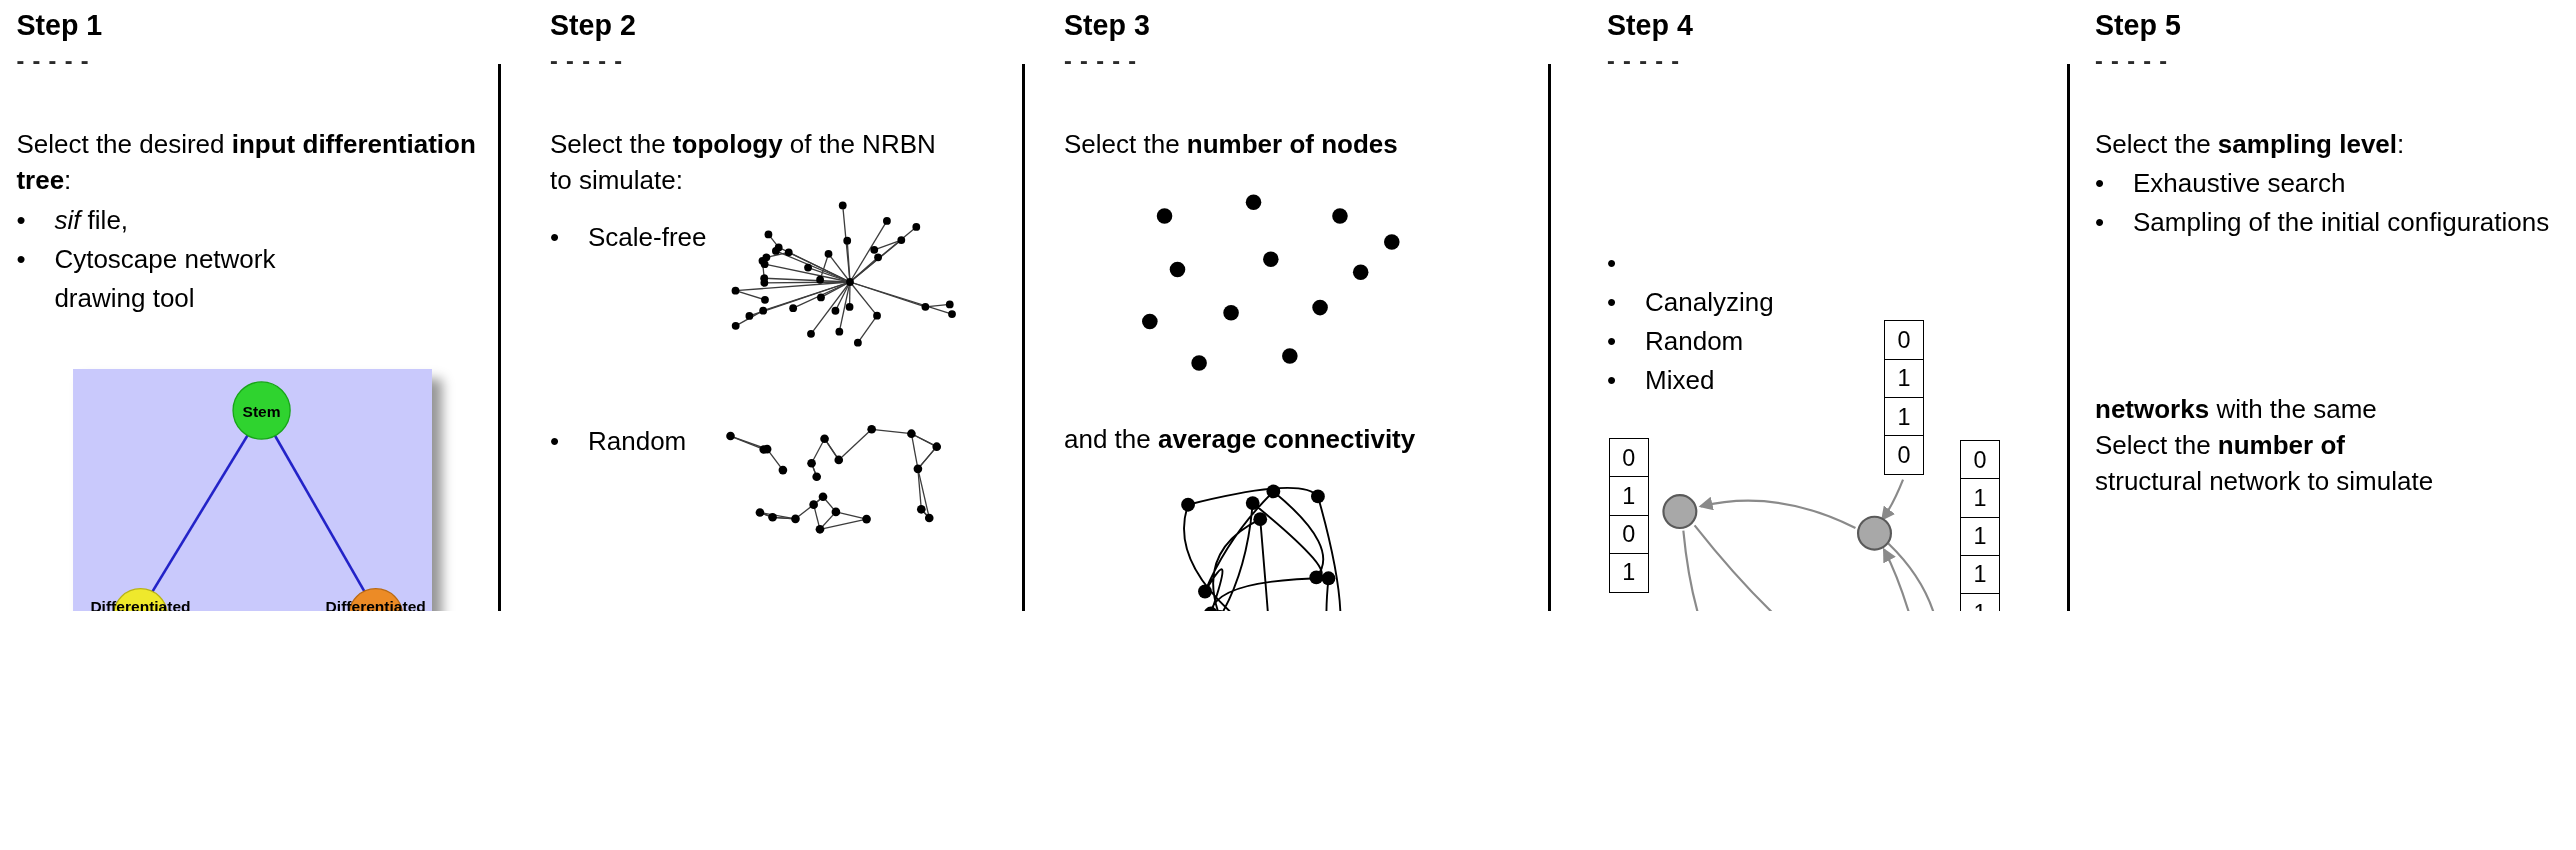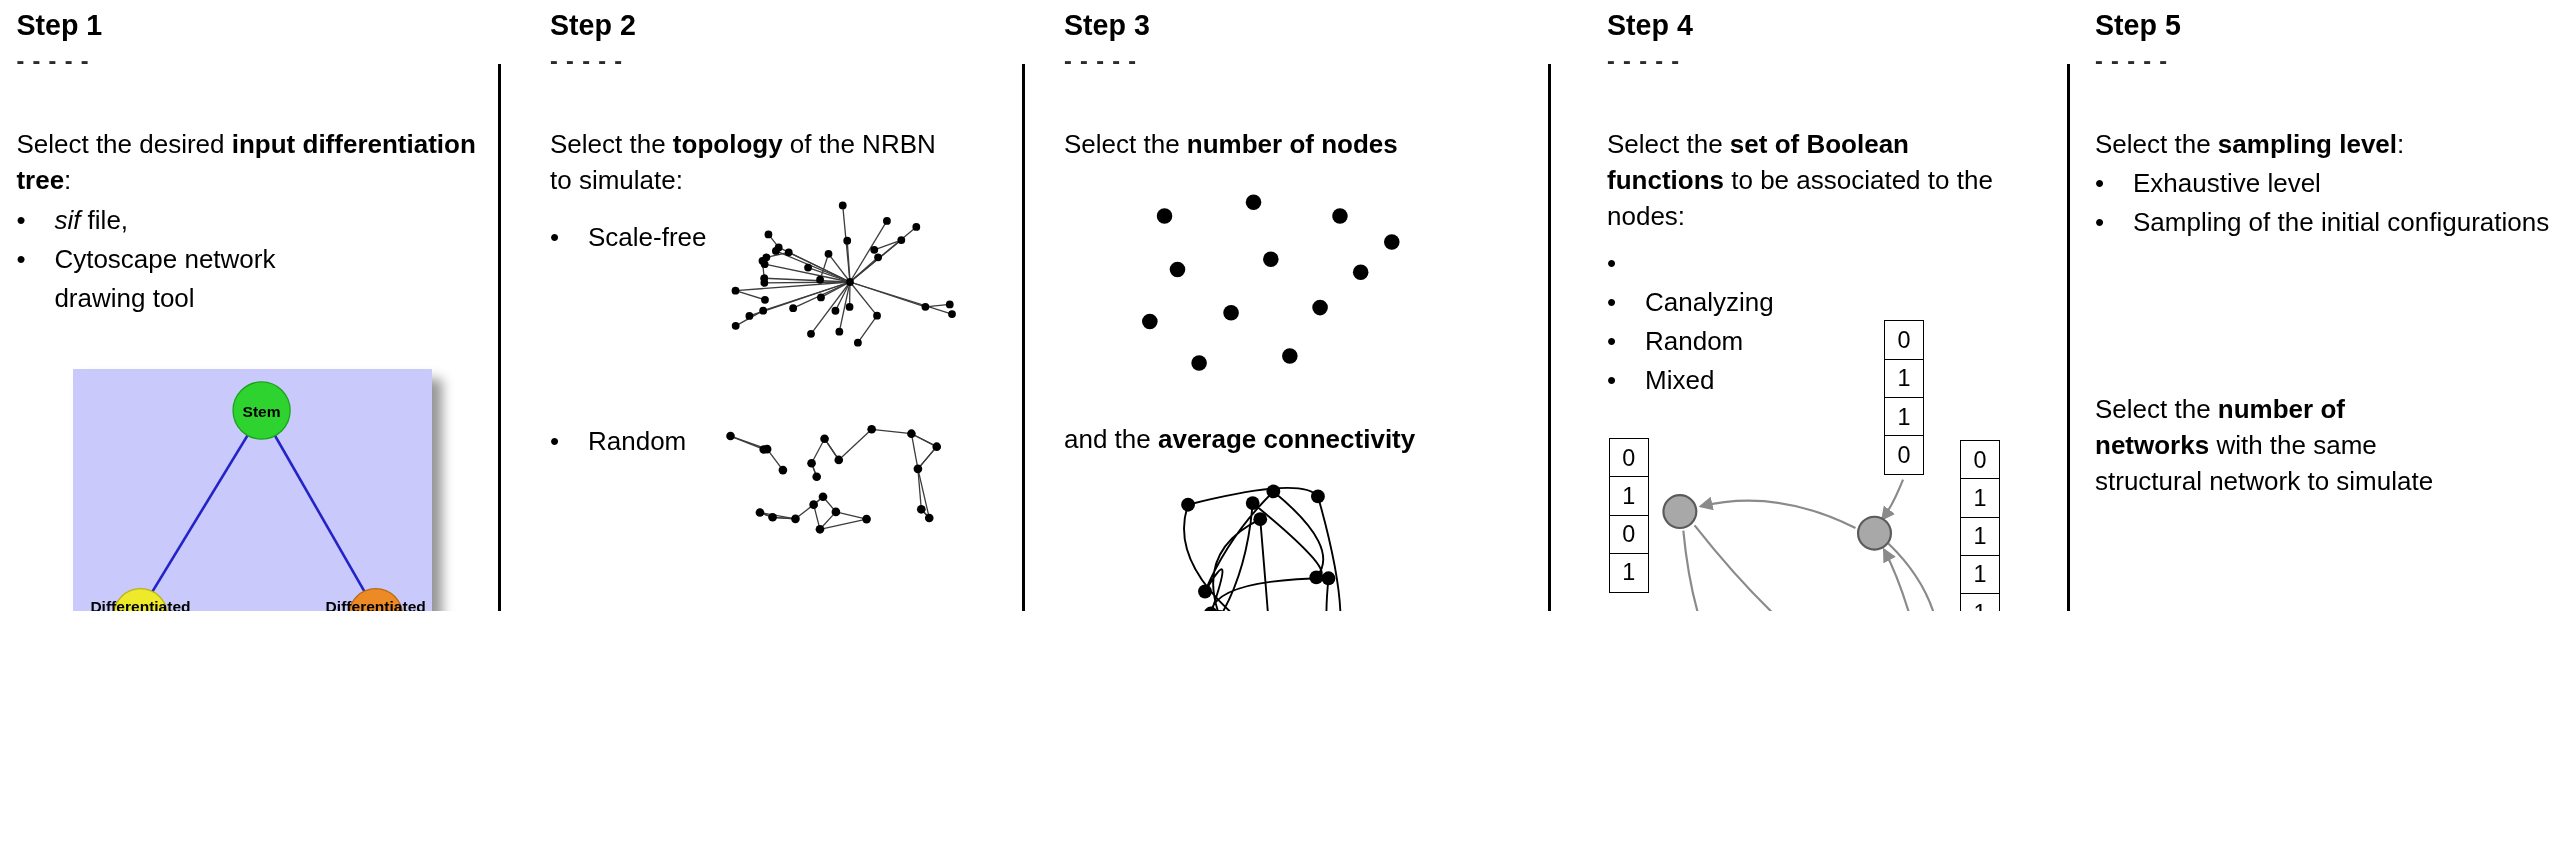--- a/index.html
+++ b/index.html
@@ -250,21 +250,20 @@
         <circle cx="180.6" cy="200.0" r="8" fill="#000"></circle>
         <circle cx="184.4" cy="24.5" r="8" fill="#000"></circle>
       </svg>
   </section>
 
   <div class="vsep" style="left:1548px"></div>
 
   <section class="col" style="left:1607px;width:485px">
     <h2 class="step-h">Step 4</h2>
     <div class="dashes">- - - - -</div>
-    <p class="txt" style="top:126px;width:411px"><span>Select the </span><b>set of Boolean functions</b><span> to be associated to the nodes:</span></p>
     <div class="brows" style="top:244px;width:363px">
       <div class="brow">
           <span class="bdot">•</span>
         </div>
       <div class="brow">
           <span class="bdot">•</span>
           <span class="btxt">Canalyzing</span>
         </div>
       <div class="brow">
           <span class="bdot">•</span>
@@ -332,28 +331,28 @@
 
   <div class="vsep" style="left:2067px"></div>
 
   <section class="col" style="left:2095px;width:481px">
     <h2 class="step-h">Step 5</h2>
     <div class="dashes">- - - - -</div>
     <p class="txt" style="top:126px;width:481px"><span>Select the </span><b>sampling level</b><span>:</span></p>
     <div class="brows" style="top:164px;width:481px">
       <div class="brow">
           <span class="bdot">•</span>
-          <span class="btxt">Exhaustive level</span>
+          <span class="btxt">Exhaustive search</span>
         </div>
       <div class="brow">
           <span class="bdot">•</span>
           <span class="btxt">Sampling of the initial configurations</span>
         </div>
     </div>
     <p class="txt" style="top:391px;width:481px">
+      <span class="line"><b>networks</b><span> with the same</span></span>
       <span class="line"><span>Select the </span><b>number of</b></span>
-      <span class="line"><b>networks</b><span> with the same</span></span>
       <span class="line">structural network to simulate</span>
     </p>
   </section>
 
 </div>
 
 
 </body></html>

